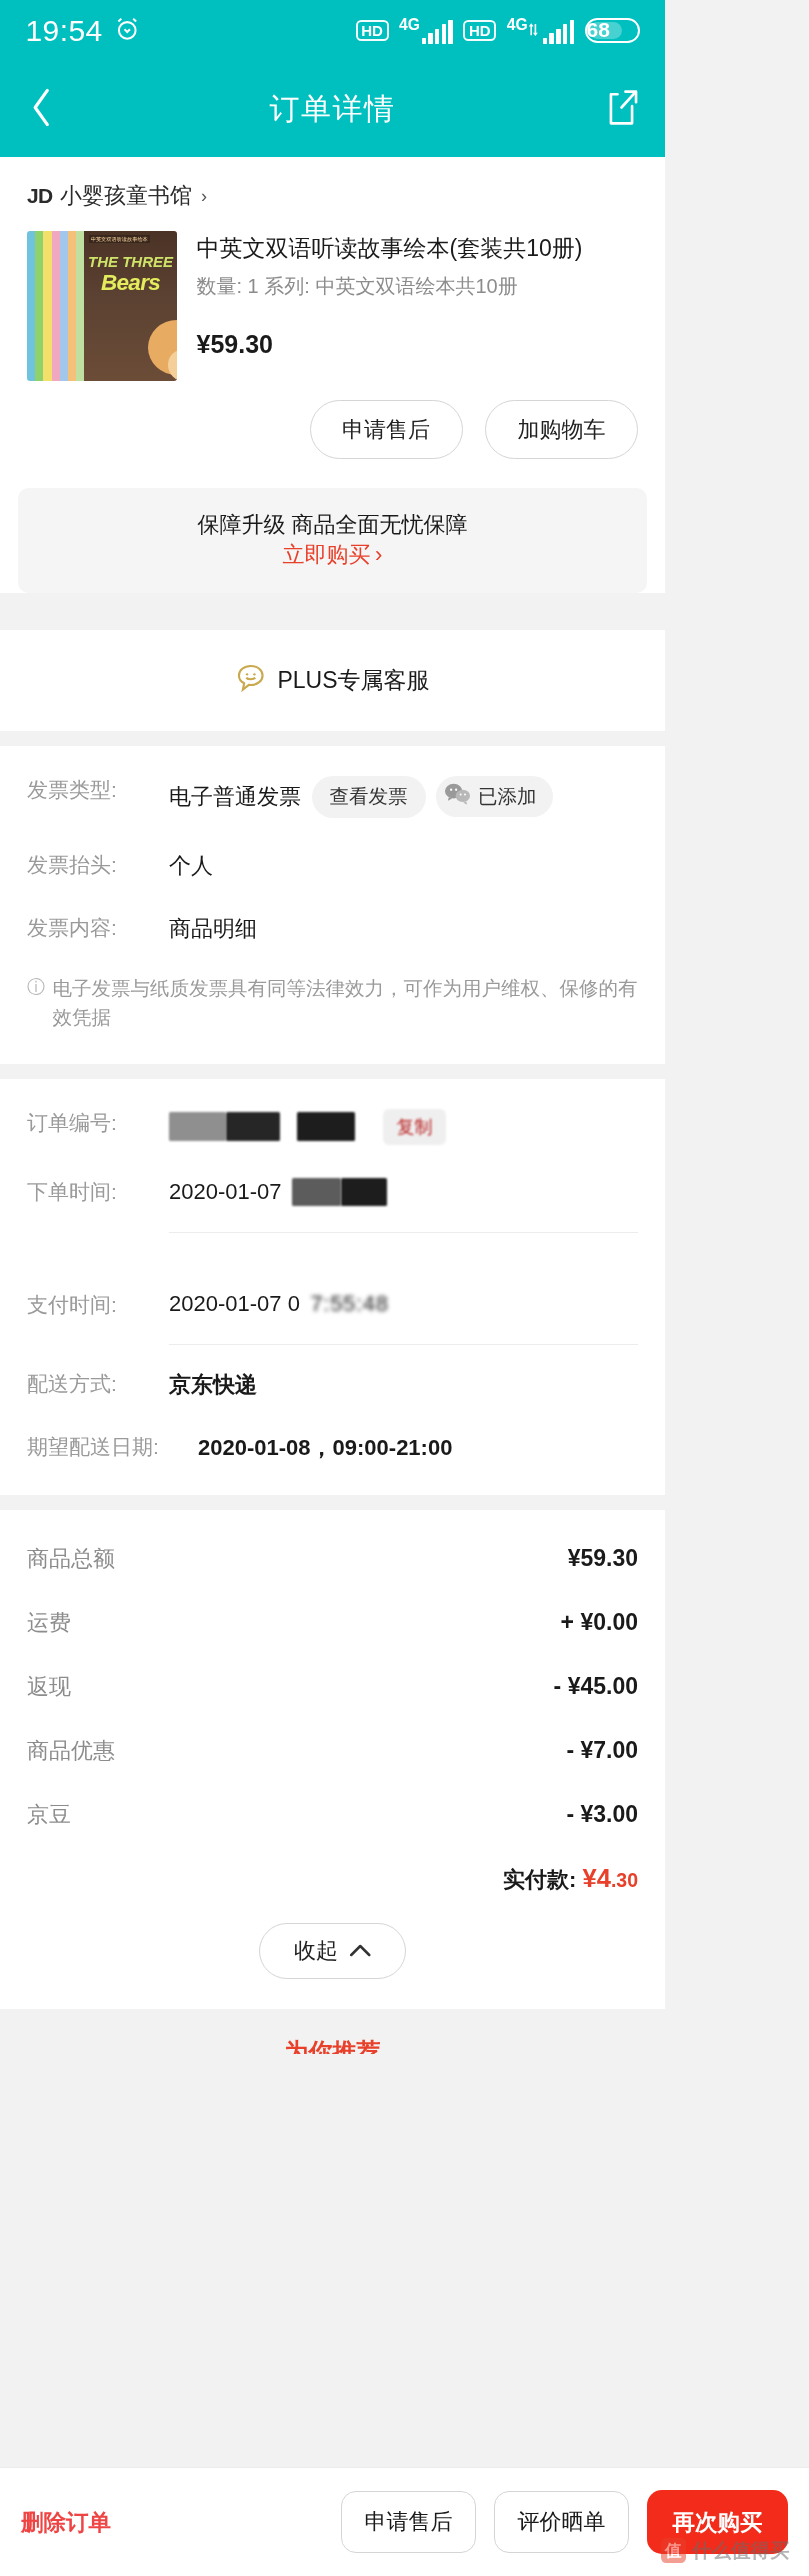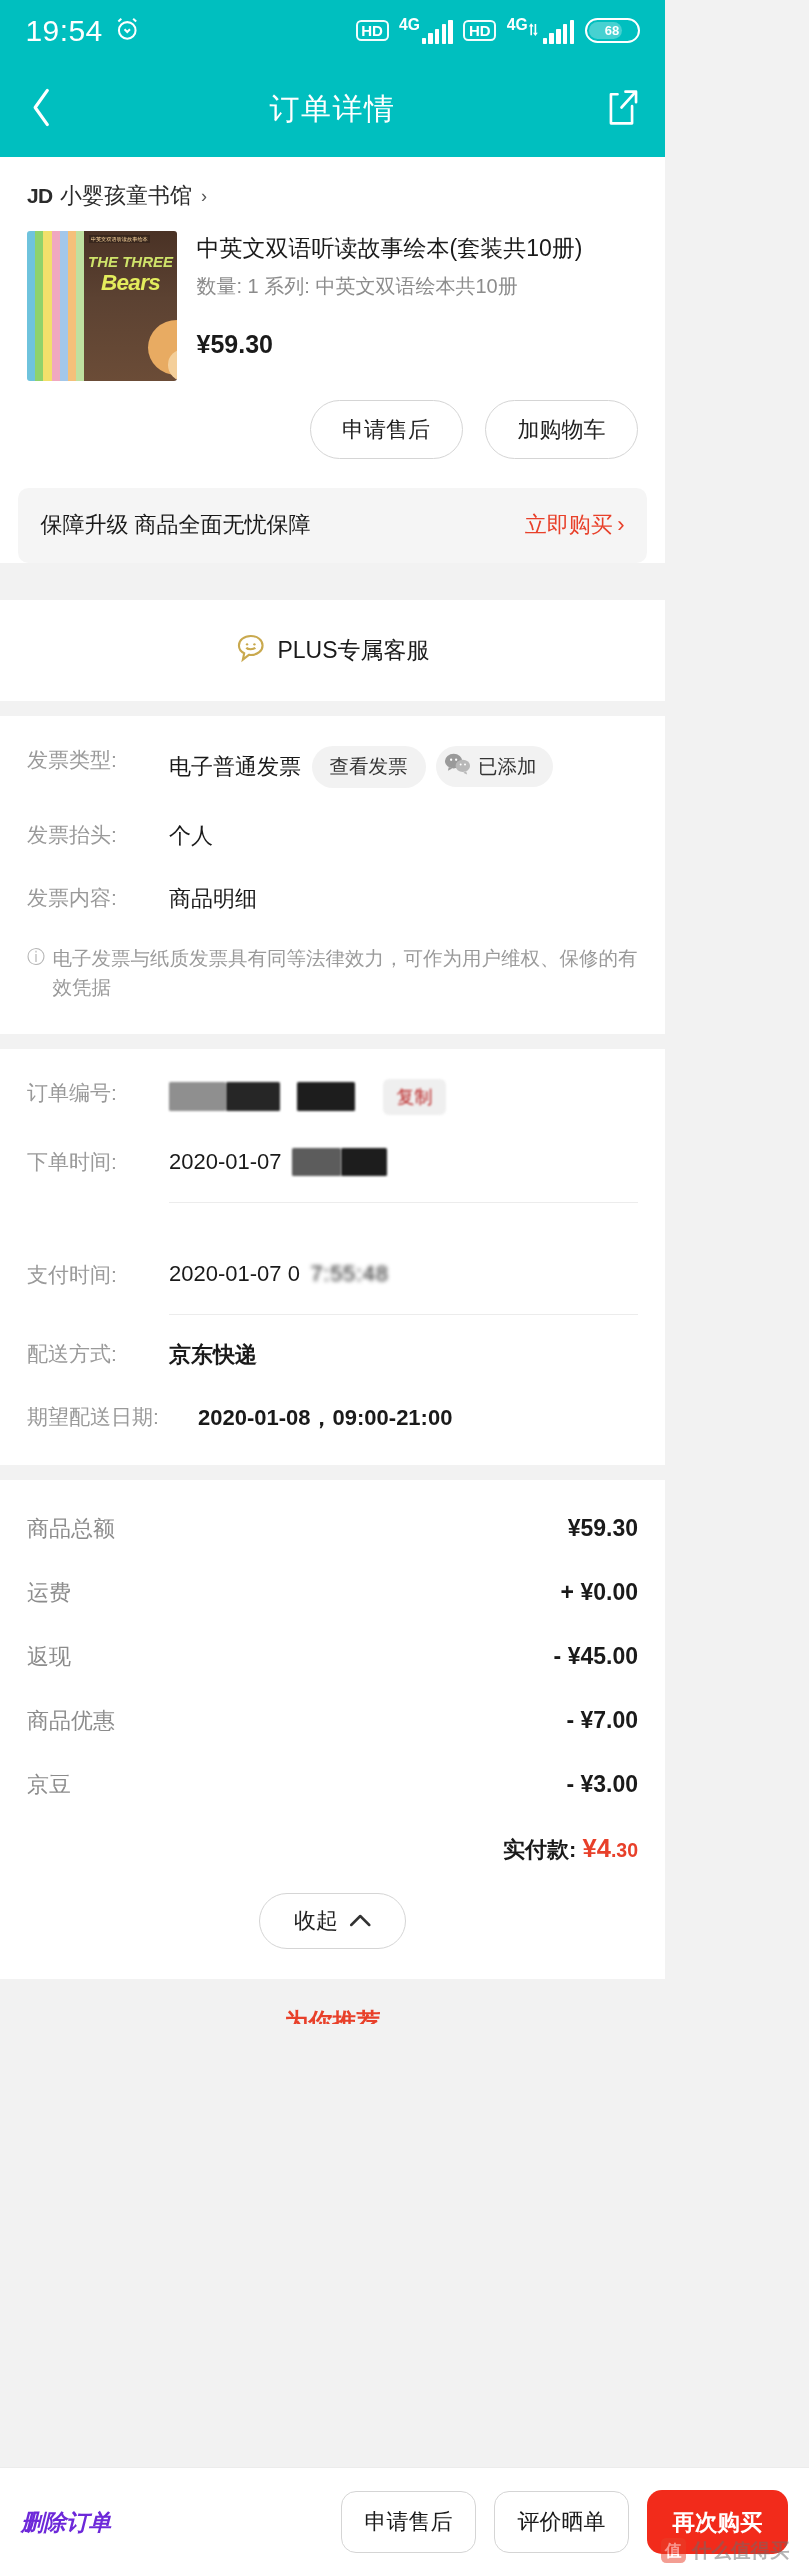--- a/index.html
+++ b/index.html
@@ -27,22 +27,22 @@
   .netlabel{ font-size:15.7px; font-weight:700; line-height:1; margin-bottom:12px; }
   .bars{ display:flex; align-items:flex-end; gap:2.2px; height:22.5px; }
   .bars i{ display:block; width:4.5px; background:#fff; border-radius:0.7px; }
   .bars i:nth-child(1){ height:6.7px; }
   .bars i:nth-child(2){ height:11.2px; }
   .bars i:nth-child(3){ height:15.7px; }
   .bars i:nth-child(4){ height:20px; }
   .bars i:nth-child(5){ height:24px; }
   .battery{
     width:55px; height:25.5px; border:2.2px solid #fff; border-radius:13.5px;
-    display:flex; align-items:center; justify-content:center; position:relative;
-    font-size:13px; font-weight:700;
+    display:flex; align-items:center; justify-content:flex-start; position:relative;
+    font-size:21px; font-weight:700;
   }
   .battery .fill{
     position:absolute; left:2.2px; top:2.2px; bottom:2.2px; width:66%;
     background:rgba(255,255,255,.28); border-radius:10.5px;
   }
   .battery span{ position:relative; z-index:2; }
 
   
   .navbar{
     height:96px; background:#00bfbf; display:flex; align-items:center;
@@ -102,21 +102,21 @@
 
   
   .actions{ display:flex; justify-content:flex-end; gap:22.5px; padding:12px 27px 28.5px; }
   .pill{
     border:1.1px solid #d5d5d5; border-radius:36px; padding:13.5px 31.5px;
     font-size:22px; color:#222; background:#fff; white-space:nowrap;
   }
 
   
   .guarantee{ margin:0 18px 22.5px; background:#f5f5f5; border-radius:10.5px;
-    display:flex; align-items:center; justify-content:space-between; padding:22.5px 22.5px; }
+    display:flex; align-items:center; justify-content:space-between; padding:22.5px 22.5px;flex-direction:column; }
   .g-left{ font-size:22px; color:#1a1a1a; }
   .g-right{ font-size:22px; color:#e8402a; display:flex; align-items:center; gap:4.5px;justify-content:flex-end; }
 
   
   .plus{ display:flex; align-items:center; justify-content:center; gap:10.5px;
     padding:31.5px 0; font-size:23px; color:#1a1a1a; }
 
   
   .kv{ display:flex; align-items:flex-start; padding:0 27px; }
   .kv .k{ width:142px; flex:0 0 142px; font-size:21px; color:#9a9a9a; }
@@ -161,21 +161,21 @@
   .rec-title{ position:absolute; left:0; right:0; top:27px; text-align:center;
     font-size:24px; font-weight:700; color:#1a1a1a; }
   .rec-title span{ color:#e8402a; }
 
   
   .bottombar{
     position:absolute; left:0; bottom:0; width:809px; height:109px; background:#fff;
     display:flex; align-items:center; padding:0 21px; gap:18px;
     border-top:0.7px solid #ececec;
   }
-  .del{ font-size:22.5px; color:#6d28d9; font-weight:700; margin-right:auto;font-style:italic; }
+  .del{ font-size:22.5px; color:#ef4444; font-weight:700; margin-right:auto; }
   .bpill{ border:1.1px solid #d5d5d5; border-radius:15px; padding:15px 22.5px;
     font-size:22px; color:#1a1a1a; background:#fff; white-space:nowrap; }
   .bbuy{ background:#f22b1b; color:#fff; border:none; border-radius:15px;
     padding:16.5px 25.5px; font-size:22.5px; font-weight:700; white-space:nowrap; }
   .watermark{ position:absolute; right:19.5px; bottom:12px; display:flex;
     align-items:center; gap:6px; opacity:.5; }
   .wm-badge{ width:25.5px; height:25.5px; border-radius:5.2px; background:#e8402a;
     color:#fff; font-size:16.5px; display:flex; align-items:center; justify-content:center; font-weight:700; }
   .wm-text{ font-size:19.5px; color:#6b6b6b; font-weight:700; }
 </style>

